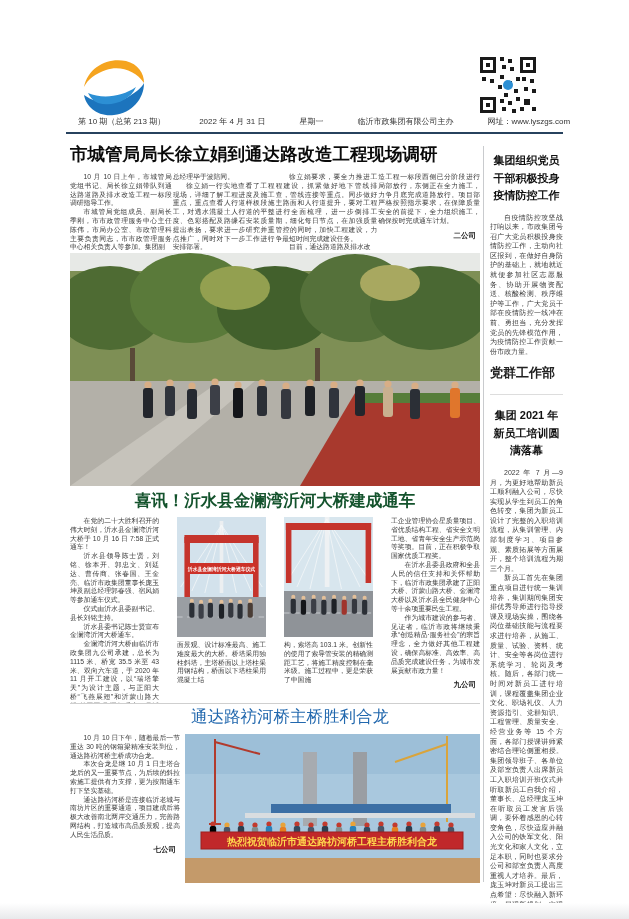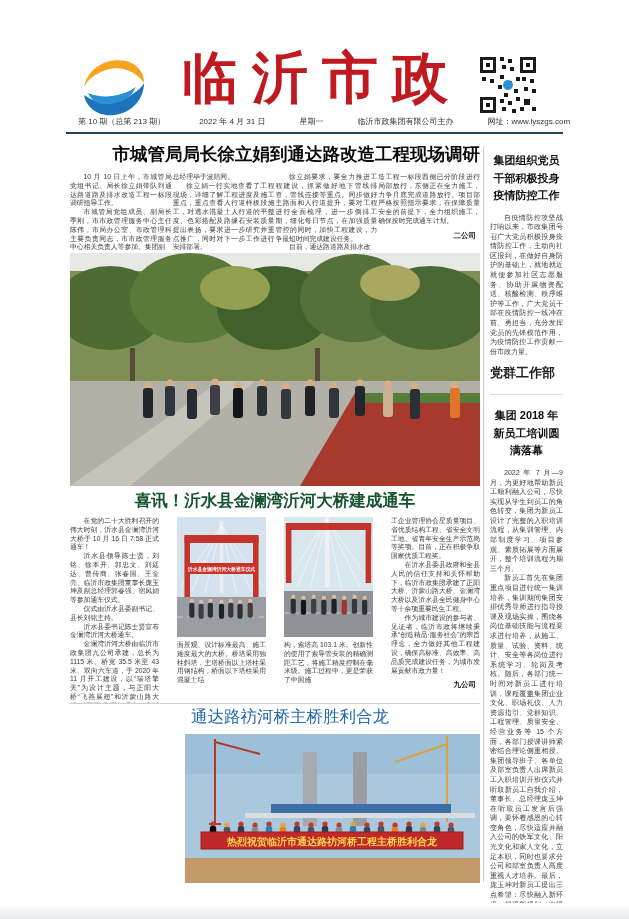--- a/index.html
+++ b/index.html
@@ -23,21 +23,21 @@
   .info-row .site { color:#333; text-decoration:none; }
   .header-rule { position:absolute; left:66px; top:132px; width:497px; height:2px; background:#27425e; }
 
   
   .btxt { font-size:6.8px; line-height:8.8px; text-align:justify; color:#3a3a3a; }
   .btxt p { margin:0; text-indent:2em; }
   .btxt p.cont { text-indent:0; }
   .byline { text-align:right; font-size:7.5px; font-weight:bold; color:#222; margin-top:6px; padding-right:4px; }
 
   
-  .h1-title { position:absolute; left:70px; top:142px; width:410px; text-align:right;
+  .h1-title { position:absolute; left:70px; top:142px; width:410px; text-align:left;
     font-size:17.5px; font-weight:bold; color:#0a0a0a; white-space:nowrap; }
   .a1-cols { position:absolute; left:70px; top:173px; width:410px; height:80px;
     display:flex; gap:1px; overflow:hidden; }
   .a1-cols .col { flex:1; overflow:hidden; }
   .photo1 { position:absolute; left:70px; top:253px; width:410px; height:233px; }
 
   
   .h2-title { position:absolute; left:70px; top:490px; width:410px; text-align:center;
     font-size:16.5px; font-weight:bold; color:#14532d; white-space:nowrap; }
   .a2-region { position:absolute; left:70px; top:517px; width:410px; height:186px;
@@ -67,21 +67,20 @@
 <body>
 
 <div class="page">
 
   <svg class="logo" viewBox="0 0 68 64">
     <path d="M4 32 C8 12 28 2 46 6 C58 9 64 18 64 28 C56 16 40 10 26 15 C15 19 8 24 4 32 Z" fill="#f5a41f"></path>
     <path d="M64 28 C64 44 52 58 34 60 C18 62 6 52 4 40 C18 50 36 50 48 42 C58 36 62 32 64 28 Z" fill="#1c74bd"></path>
     <path d="M8 38 C22 44 42 42 56 32 C50 46 32 52 18 48 C13 46 10 42 8 38 Z" fill="#2c8fd4"></path>
   </svg>
 
-  <div class="mast-title">临沂市政</div>
 
   <svg class="qr" viewBox="0 0 60 60">
     <rect width="60" height="60" fill="#fff"></rect>
     <g fill="#1a1a1a">
       <rect x="2" y="2" width="16" height="16"></rect>
         <rect x="42" y="2" width="16" height="16"></rect>
         <rect x="2" y="42" width="16" height="16"></rect>
       <rect x="22" y="2" width="4" height="4"></rect>
         <rect x="30" y="4" width="4" height="4"></rect>
         <rect x="24" y="10" width="4" height="4"></rect>
@@ -274,20 +273,26 @@
       <p>在沂水县委县政府和全县人民的信任支持和关怀帮助下，临沂市政集团承建了正阳大桥、沂蒙山路大桥、金澜湾大桥以及沂水县全民健身中心等十余项重要民生工程。</p>
       <p>作为城市建设的参与者、见证者，临沂市政将继续秉承“创造精品·服务社会”的宗旨理念，全力做好其他工程建设，确保高标准、高效率、高品质完成建设任务，为城市发展贡献市政力量！</p>
       <div class="byline">九公司</div>
     </div>
   </div>
 
   <div class="divider-h div2"></div>
 
   <div class="h3-title">通达路祊河桥主桥胜利合龙</div>
 
+  <div class="a3-col btxt">
+    <p>10 月 10 日下午，随着最后一节重达 30 吨的钢箱梁精准安装到位，通达路祊河桥主桥成功合龙。</p>
+    <p>本次合龙是继 10 月 1 日主塔合龙后的又一重要节点，为后续的斜拉索施工提供有力支撑，更为按期通车打下坚实基础。</p>
+    <p>通达路祊河桥是连接临沂老城与南坊片区的重要通道，项目建成后将极大改善南北两岸交通压力，完善路网结构，打造城市高品质景观，提高人民生活品质。</p>
+    <div class="byline">七公司</div>
+  </div>
 
   <svg class="photo3" viewBox="0 0 295 149" preserveAspectRatio="none">
     <defs>
       <g id="pwr">
           <circle cy="0" r="2.6" fill="#c23a2e"></circle>
           <rect x="-3.2" y="2" width="6.4" height="17" rx="2"></rect>
         </g>
       <g id="pwy">
           <circle cy="0" r="2.6" fill="#e8a33a"></circle>
           <rect x="-3.2" y="2" width="6.4" height="17" rx="2"></rect>
@@ -337,21 +342,21 @@
 
   <aside class="sidebar">
     <h3 class="sb-title">集团组织党员干部积极投身疫情防控工作</h3>
     <div class="sb-body">
       <p>自疫情防控攻坚战打响以来，市政集团号召广大党员积极投身疫情防控工作，主动向社区报到，在做好自身防护的基础上，就地就近就便参加社区志愿服务、协助开展物资配送、核酸检测、秩序维护等工作，广大党员干部在疫情防控一线冲在前、勇担当，充分发挥党员的先锋模范作用，为疫情防控工作贡献一份市政力量。</p>
     </div>
     <div class="sb-byline">党群工作部</div>
 
     <hr class="sb-div">
 
-    <h3 class="sb-title">集团 2018 年新员工培训圆满落幕</h3>
+    <h3 class="sb-title">集团 2021 年新员工培训圆满落幕</h3>
     <div class="sb-body">
       <p>2022 年 7 月—9 月，为更好地帮助新员工顺利融入公司，尽快实现从学生到员工的角色转变，集团为新员工设计了完整的入职培训流程，从集训管理、内部制度学习、项目参观、素质拓展等方面展开，整个培训流程为期三个月。</p>
       <p>新员工首先在集团重点项目进行统一集训培养，集训期间集团安排优秀导师进行指导授课及现场实操，围绕各岗位基础技能与流程要求进行培养，从施工、质量、试验、资料、统计、安全等各岗位进行系统学习、轮岗及考核。随后，各部门统一时间对新员工进行培训，课程覆盖集团企业文化、职场礼仪、人力资源指引、党群知识、工程管理、质量安全、经营业务等 15 个方面，各部门授课讲师紧密结合理论侧重相授。集团领导班子、各单位及部室负责人出席新员工入职培训开班仪式并听取新员工自我介绍，董事长、总经理庞玉坤在听取员工发言后强调，要怀着感恩的心转变角色，尽快适应并融入公司的铁军文化、阳光文化和家人文化，立足本职，同时也要求分公司和部室负责人高度重视人才培养。最后，庞玉坤对新员工提出三点希望：尽快融入新环境，展现新规划、实现新作为。</p>
       <p>新员工参观了公司在建及完工的重点项目，并通过紧密的团队协作，所有成员出色地完成了素拓项目，摆正了心态，积极融入团队，锻炼了沟通和组织协调能力，提高了责任心。</p>
     </div>
 
   </aside>
 
   <div class="bottom-edge"></div>
 </div>

